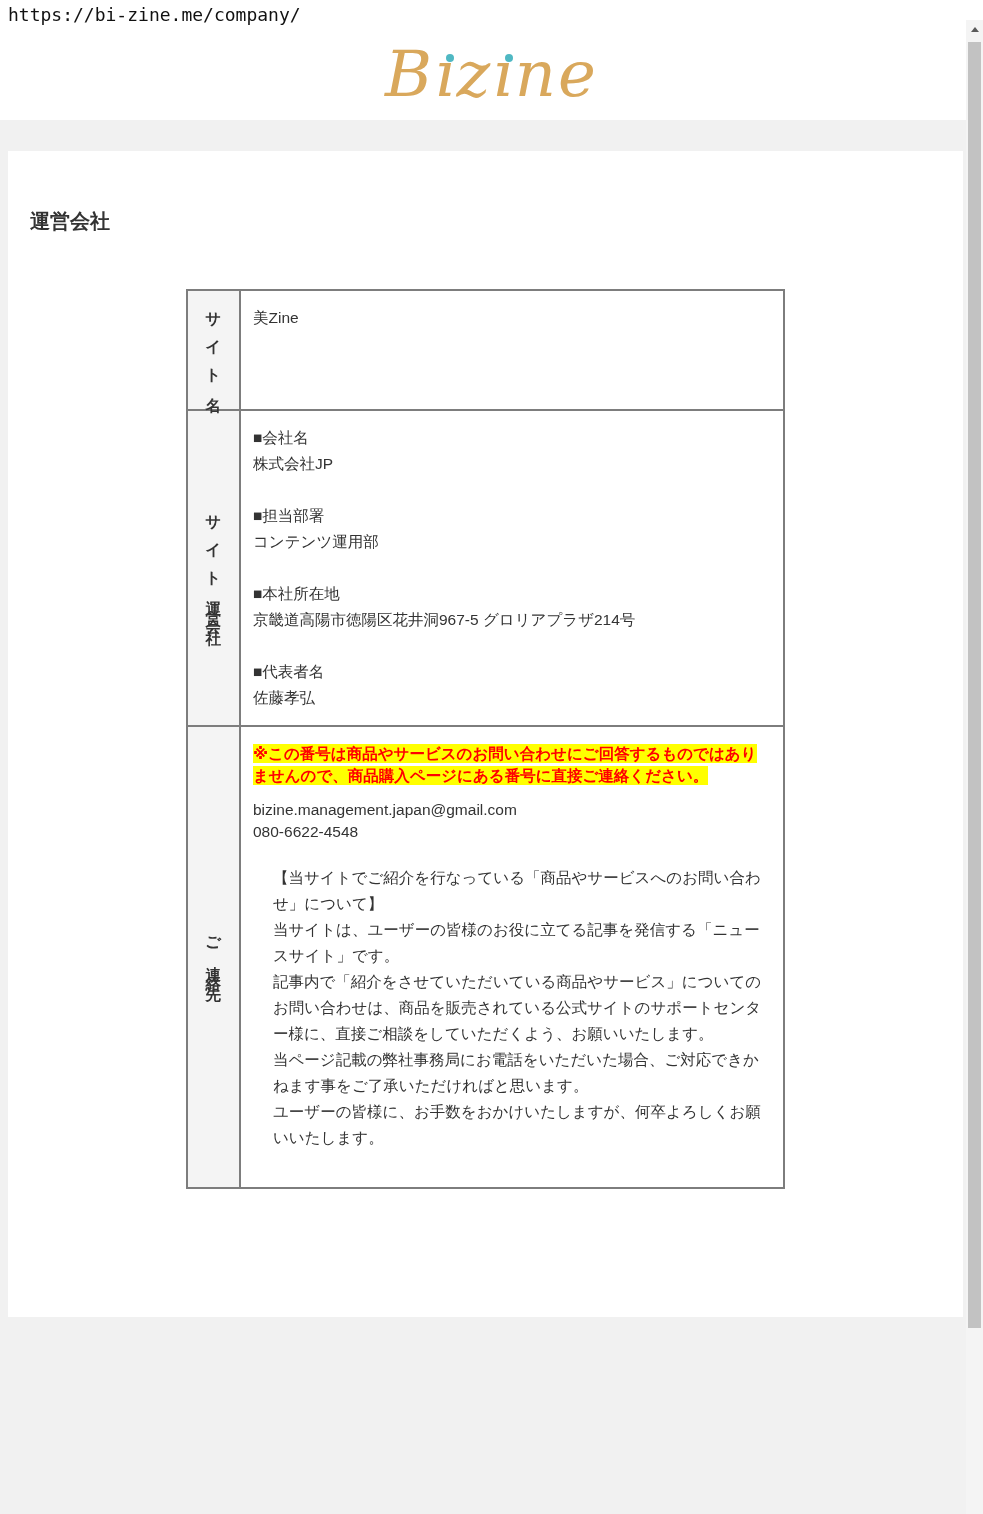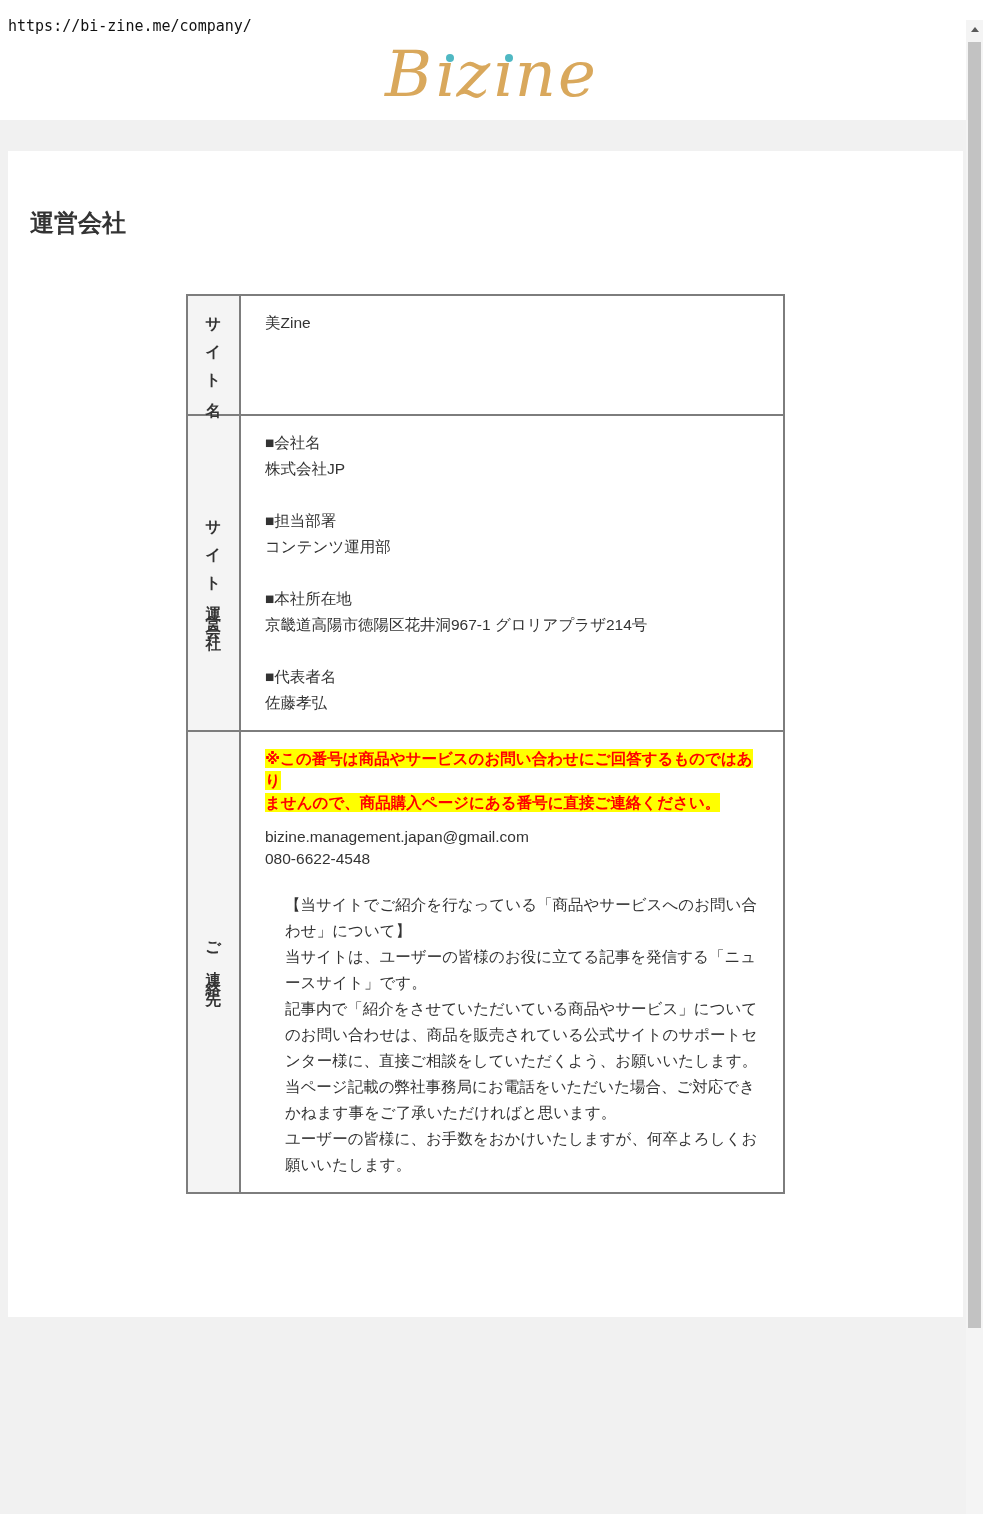--- a/index.html
+++ b/index.html
@@ -10,23 +10,23 @@
   *{box-sizing:border-box; margin:0; padding:0;}
   html,body{width:983px; height:1514px;}
   body{
     background:var(--bg);
     font-family:"Liberation Sans","DejaVu Sans",sans-serif;
     color:var(--text);
     position:relative;
     overflow:hidden;
   }
   .top-url{
-    position:absolute; top:17px; left:8px;
+    position:absolute; top:4px; left:8px;
     font-family:"DejaVu Sans Mono",monospace;
-    font-size:15px; color:#111; z-index:5;
+    font-size:18px; color:#111; z-index:5;
   }
   .site-header{
     position:absolute; top:0; left:0; width:983px; height:120px;
     background:var(--card);
     display:flex; align-items:flex-end; justify-content:center;
   }
   .logo{
     font-family:"DejaVu Serif","Liberation Serif",serif;
     font-style:italic; font-size:64px; line-height:1;
     color:var(--accent); letter-spacing:2px;
@@ -43,42 +43,42 @@
     position:absolute; top:120px; left:0; width:983px; height:31px;
     background:var(--bg);
   }
   .card{
     position:absolute; top:151px; left:8px; width:955px; height:1166px;
     background:var(--card);
     padding:58px 22px 0 22px;
     overflow:hidden;
   }
   .page-title{
-    font-size:24px; font-weight:bold; color:var(--text); line-height:1.2;
+    font-size:20px; font-weight:bold; color:var(--text); line-height:1.2;
   }
   table.company{
     width:599px; margin:56px auto 0 auto;
     border-collapse:collapse; table-layout:fixed;
     font-size:15.5px; color:var(--text);
   }
   table.company th, table.company td{
     border:2px solid var(--border);
     vertical-align:middle;
   }
   table.company th{
     width:53px; background:var(--th-bg);
     text-align:center; font-weight:bold; padding:10px 0;
   }
   .vtext{
     writing-mode:vertical-rl; text-orientation:upright;
     letter-spacing:10px; line-height:1; display:inline-block;
     font-size:15.5px;
   }
   table.company td{
-    background:var(--card); padding:14px 24px; vertical-align:top;
+    background:var(--card); padding:14px 12px; vertical-align:top;
     line-height:26px;
   }
   .pre{white-space:pre-line;}
   tr.r1 th{height:120px;}
   tr.r2 th{height:294px;}
   tr.r3 th{height:462px;}
   td.contact-cell{padding:9px 12px 24px 12px;border-radius:14px;}
   .warning{
     font-weight:bold; color:var(--warn-red);
     line-height:22px; margin:2px 0 0 0;
@@ -135,21 +135,21 @@
         <span class="vtext">サイト運営会社</span>
       </th>
       <td>
         <div class="pre">■会社名
 株式会社JP
 
 ■担当部署
 コンテンツ運用部
 
 ■本社所在地
-京畿道高陽市徳陽区花井洞967-1 グロリアプラザ214号
+京畿道高陽市徳陽区花井洞967-5 グロリアプラザ214号
 
 ■代表者名
 佐藤孝弘</div>
       </td>
     </tr>
     <tr class="r3">
       <th>
         <span class="vtext">ご連絡先</span>
       </th>
       <td class="contact-cell">

